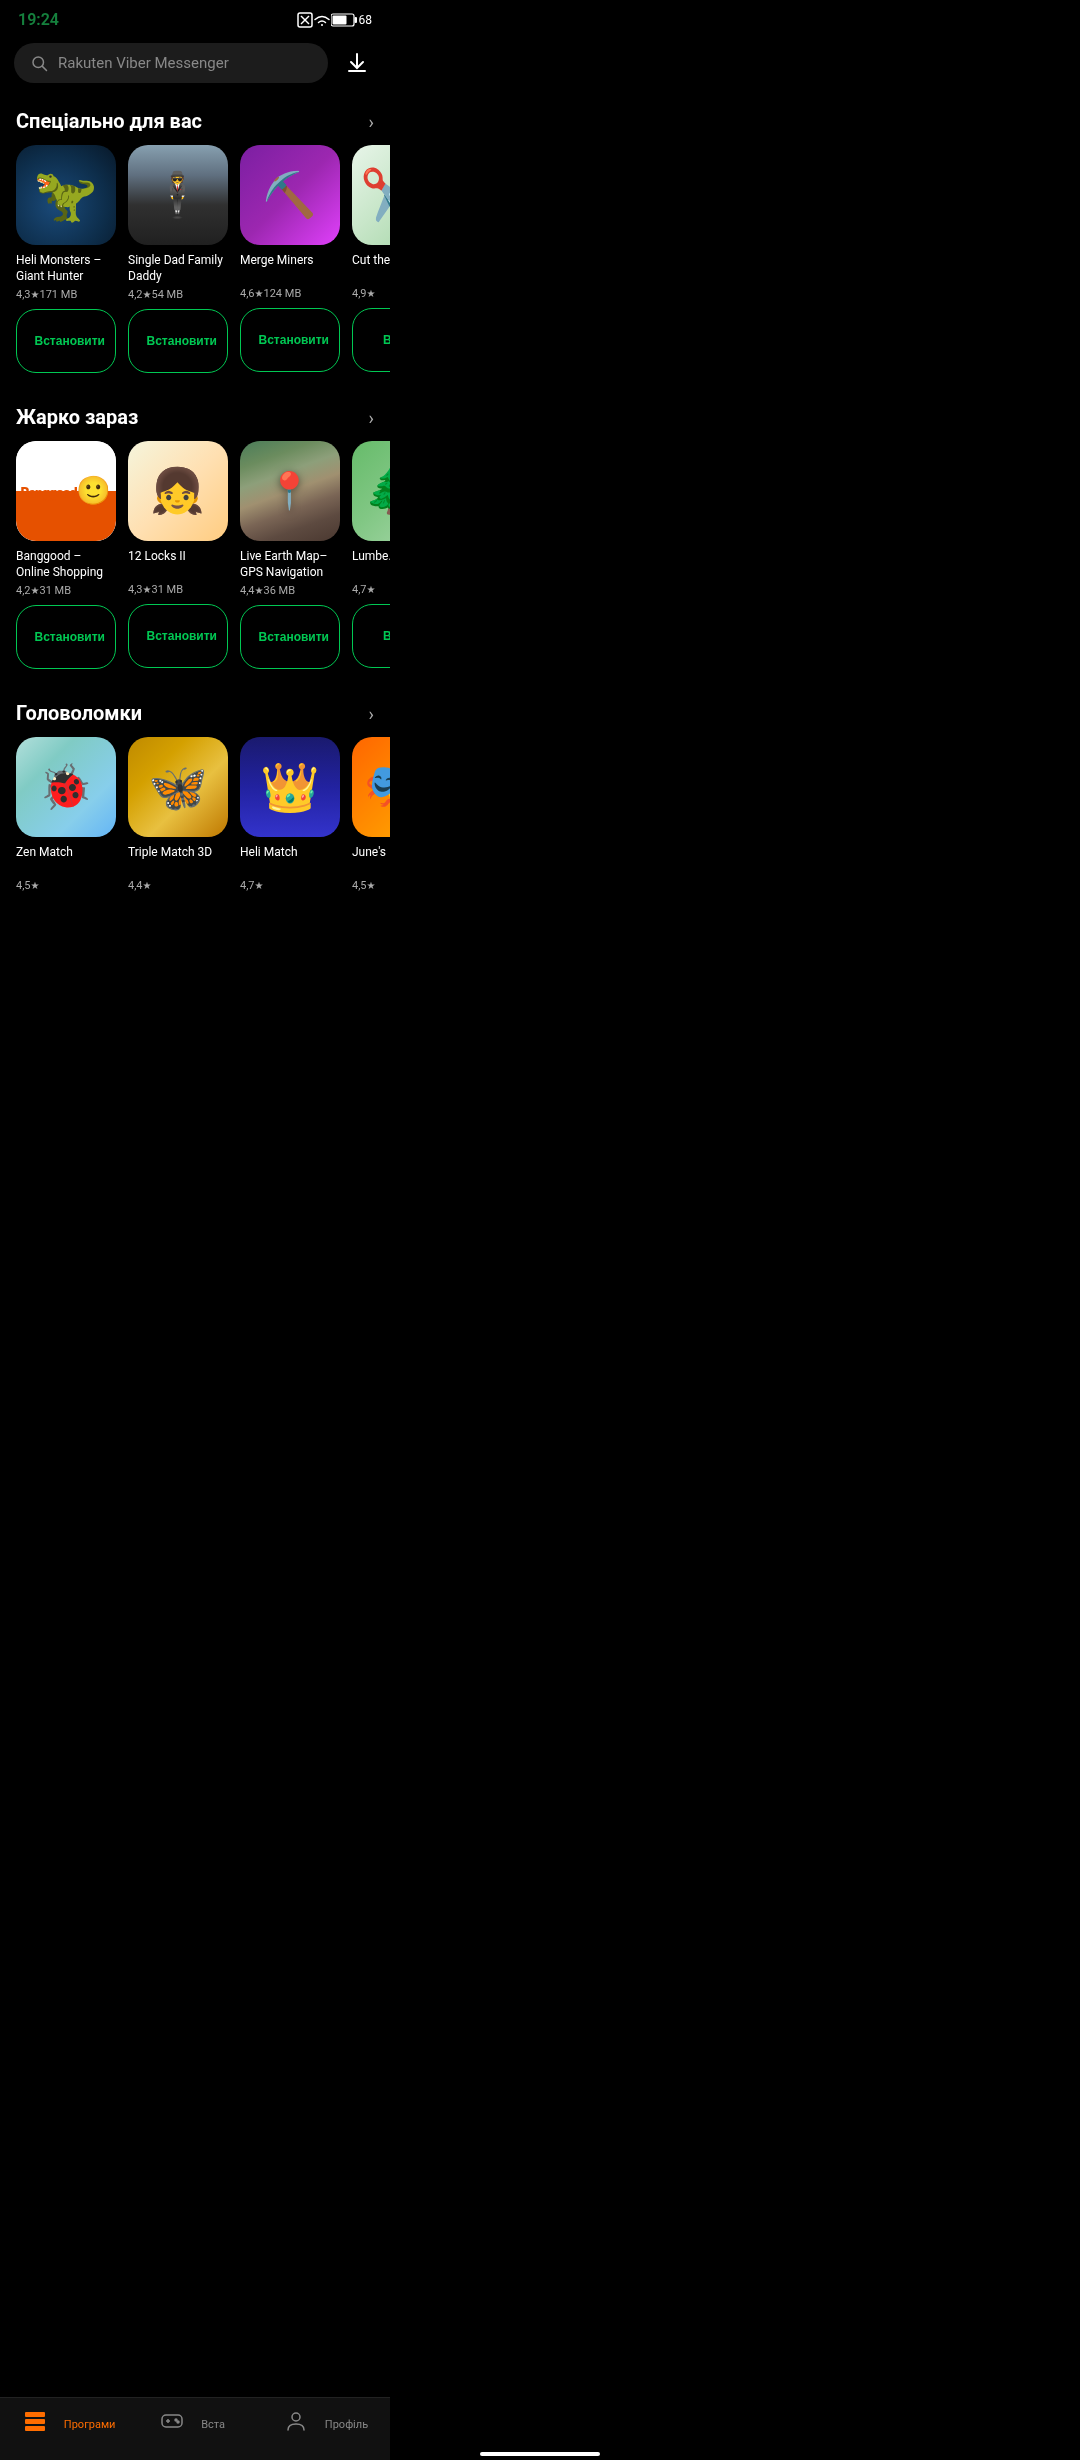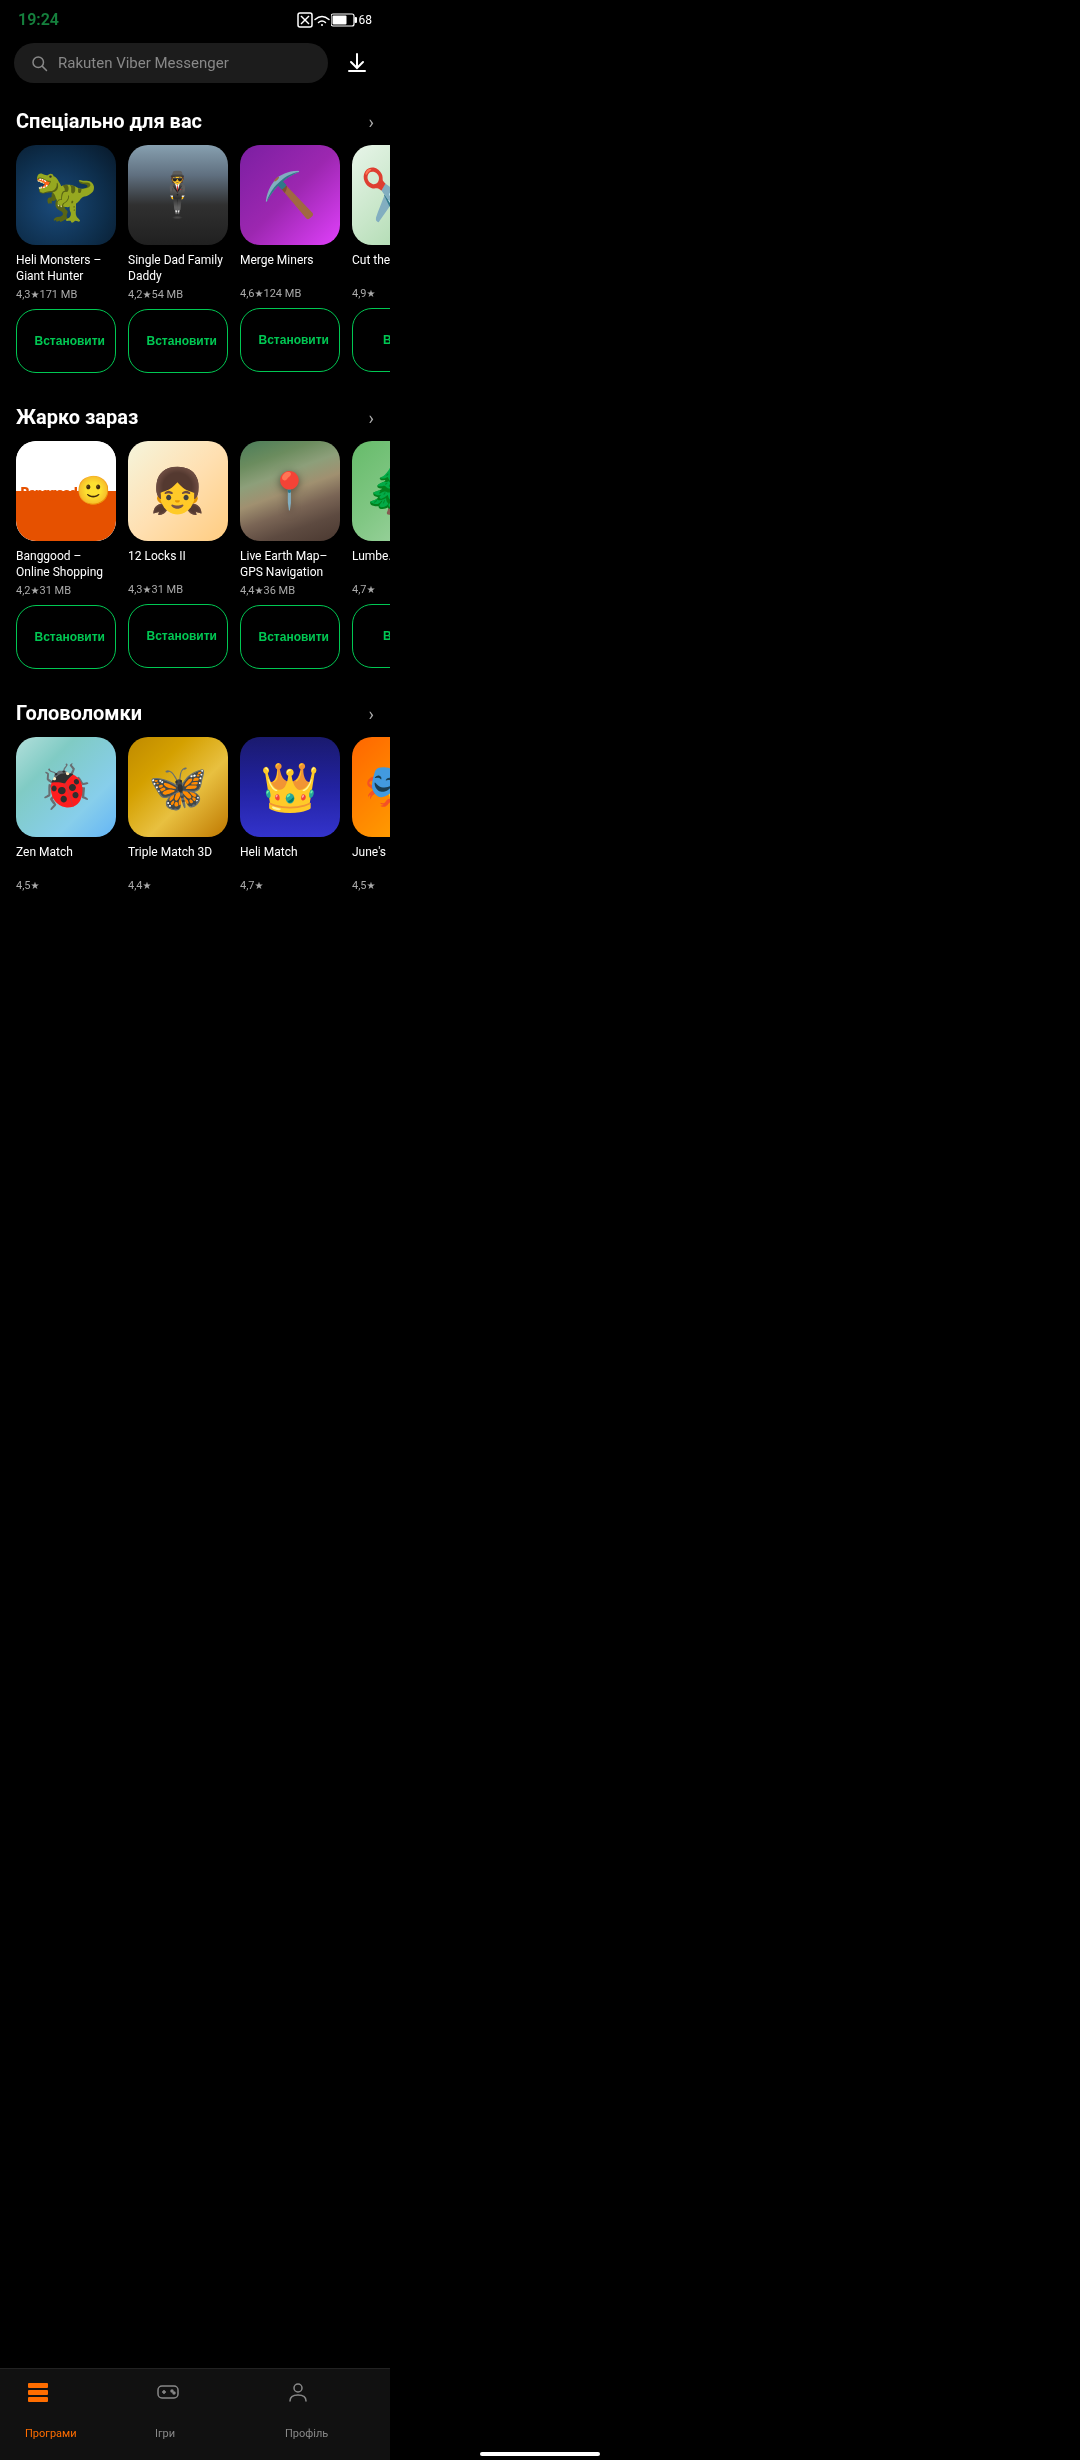--- a/index.html
+++ b/index.html
@@ -189,22 +189,22 @@
       background: #111;
       display: flex;
       justify-content: space-around;
       align-items: center;
       padding: 10px 0 20px;
       border-top: 1px solid #222;
     }
 
     .nav-item {
       display: flex;
-      flex-direction: column;
-      align-items: flex-start;
+      flex-direction: row;
+      align-items: center;
       gap: 16px;
       cursor: pointer;
       min-width: 80px;
     }
 
     .nav-icon {
       font-size: 24px;
     }
 
     .nav-label {
@@ -635,21 +635,21 @@
     <span class="nav-icon" style="color:#888;">
       
       <svg width="26" height="26" viewBox="0 0 26 26" fill="none" stroke="#888" stroke-width="1.5">
         <rect x="3" y="7" width="20" height="12" rx="4" stroke="#888" fill="none"></rect>
         <line x1="7" y1="13" x2="11" y2="13" stroke="#888"></line>
         <line x1="9" y1="11" x2="9" y2="15" stroke="#888"></line>
         <circle cx="17" cy="12" r="1" fill="#888"></circle>
         <circle cx="19" cy="14" r="1" fill="#888"></circle>
       </svg>
     </span>
-    <span class="nav-label">Ігри</span>
+    <span class="nav-label">Вста</span>
   </div>
 
   <div class="nav-item">
     <span class="nav-icon" style="color:#888;">
       
       <svg width="26" height="26" viewBox="0 0 26 26" fill="none" stroke="#888" stroke-width="1.5">
         <circle cx="13" cy="9" r="4"></circle>
         <path d="M5 22 Q5 16 13 16 Q21 16 21 22" stroke-linecap="round"></path>
       </svg>
     </span>

